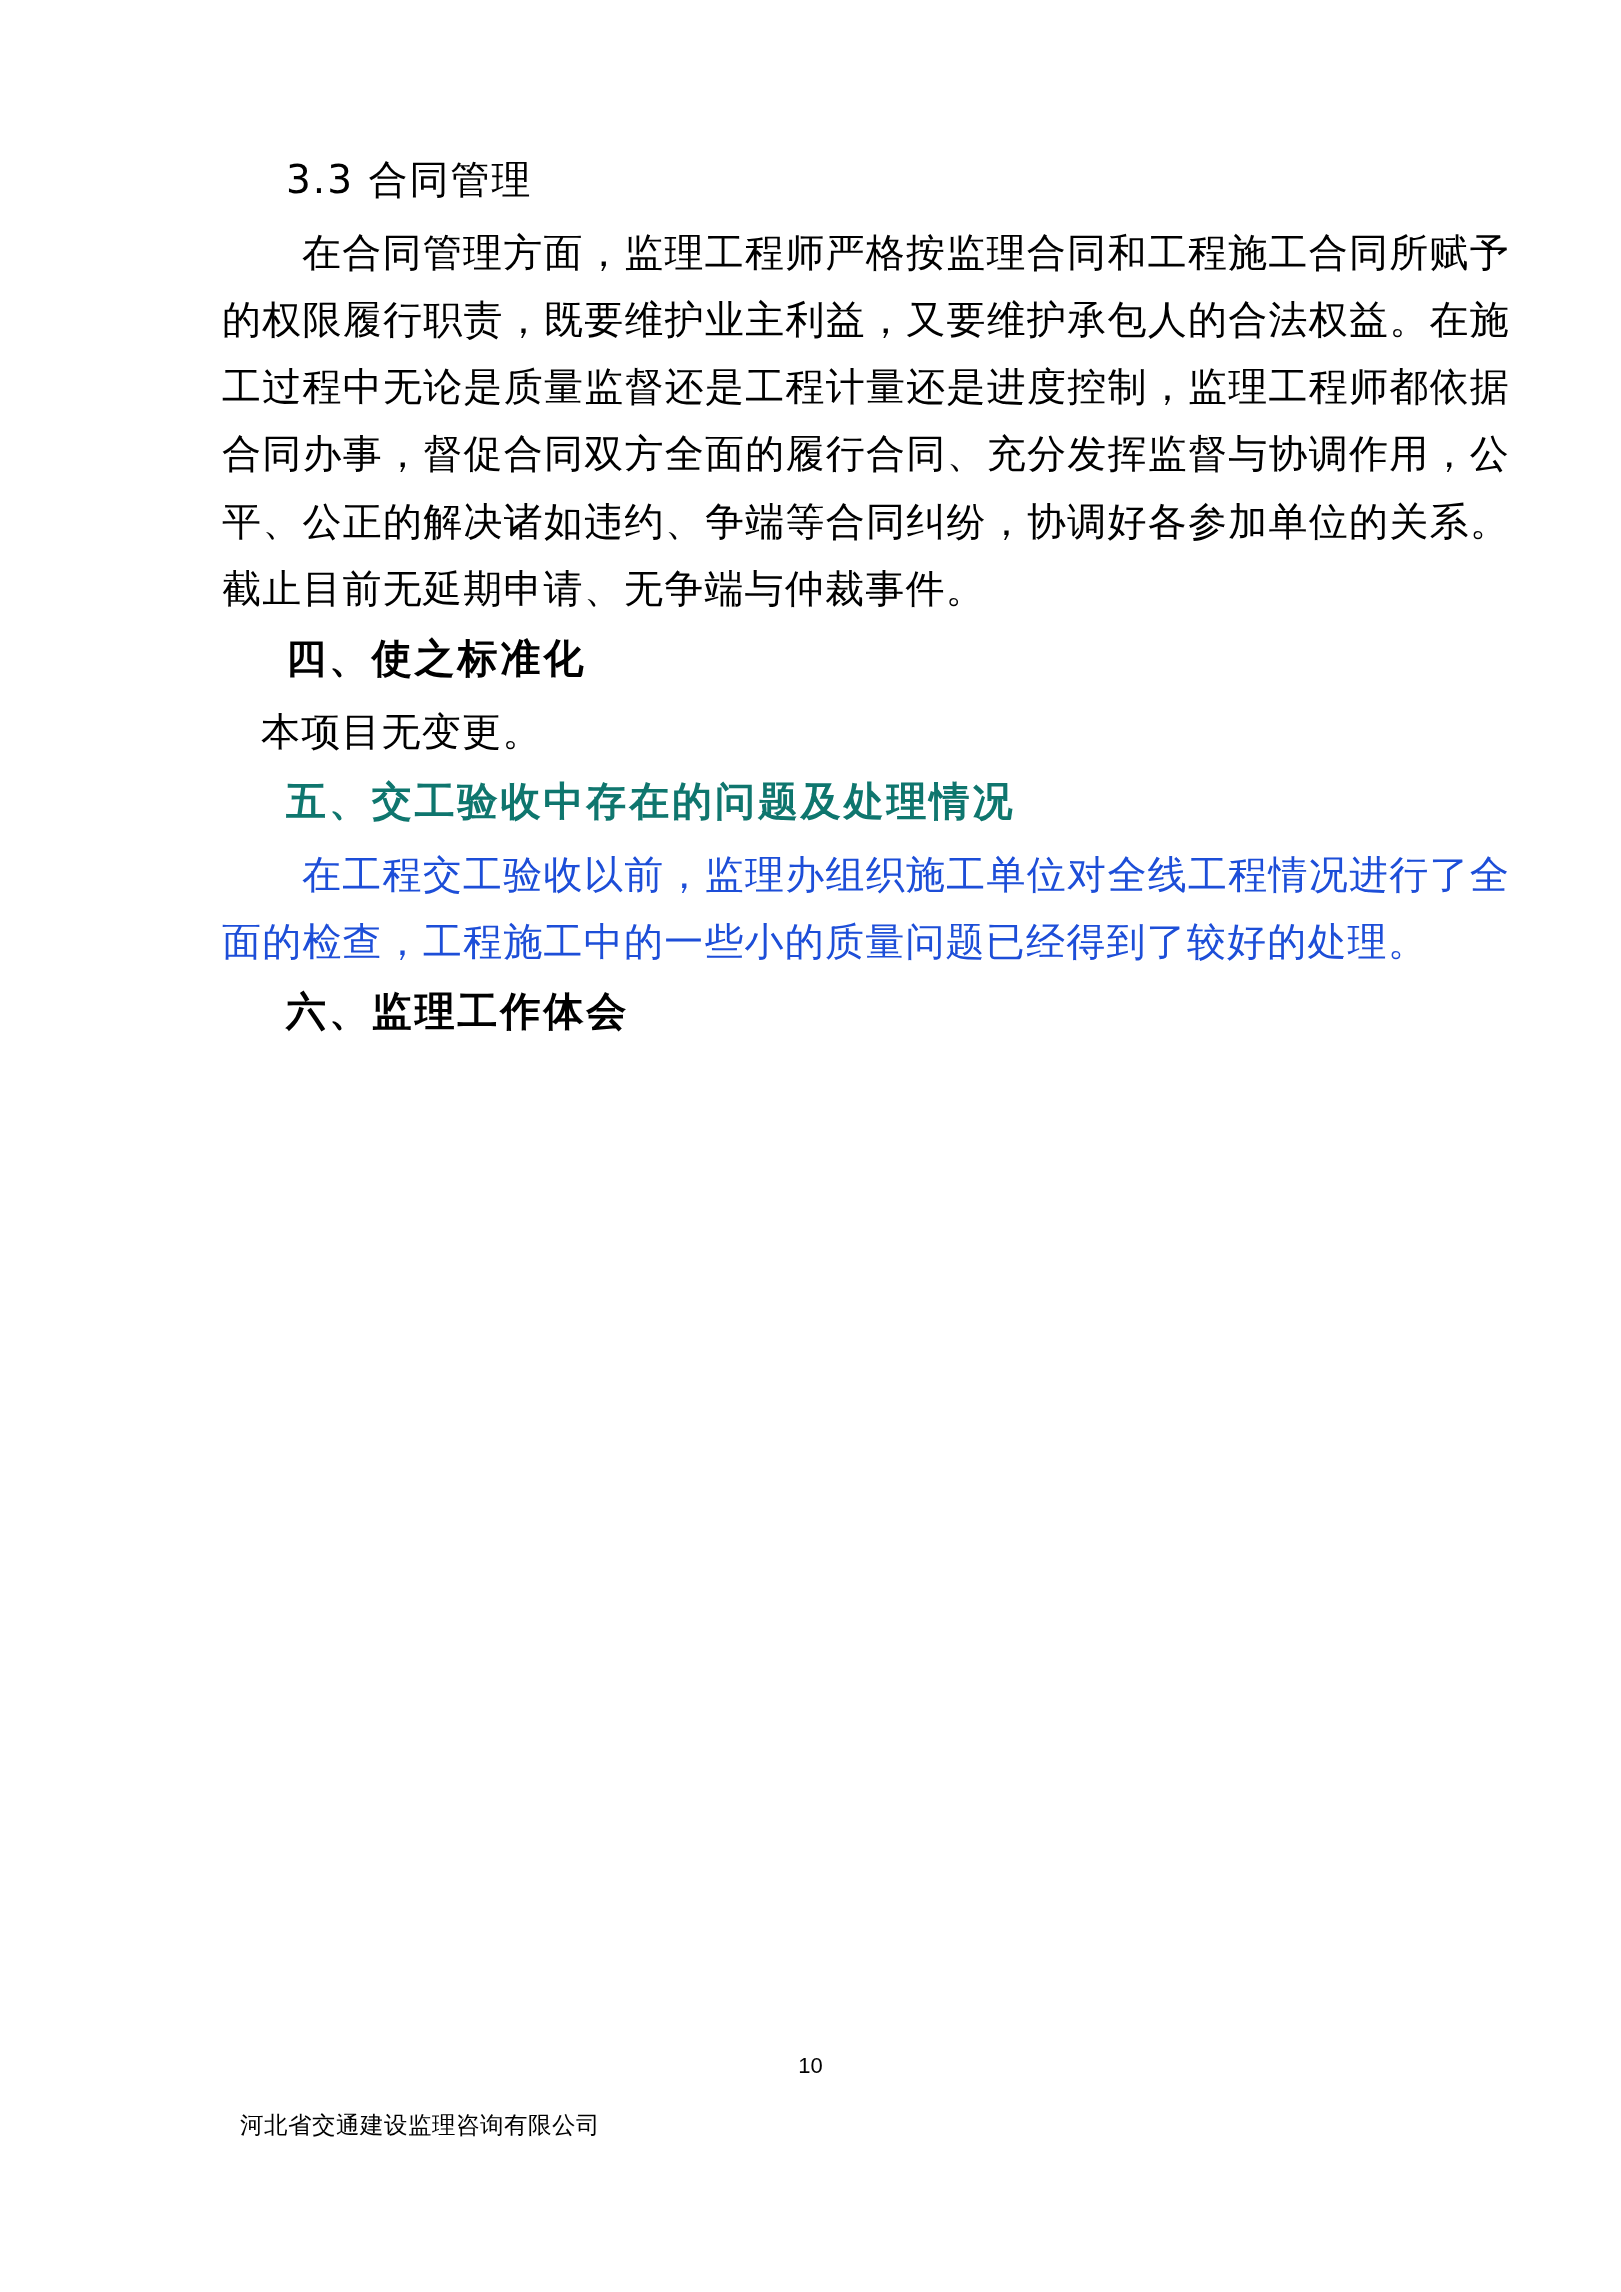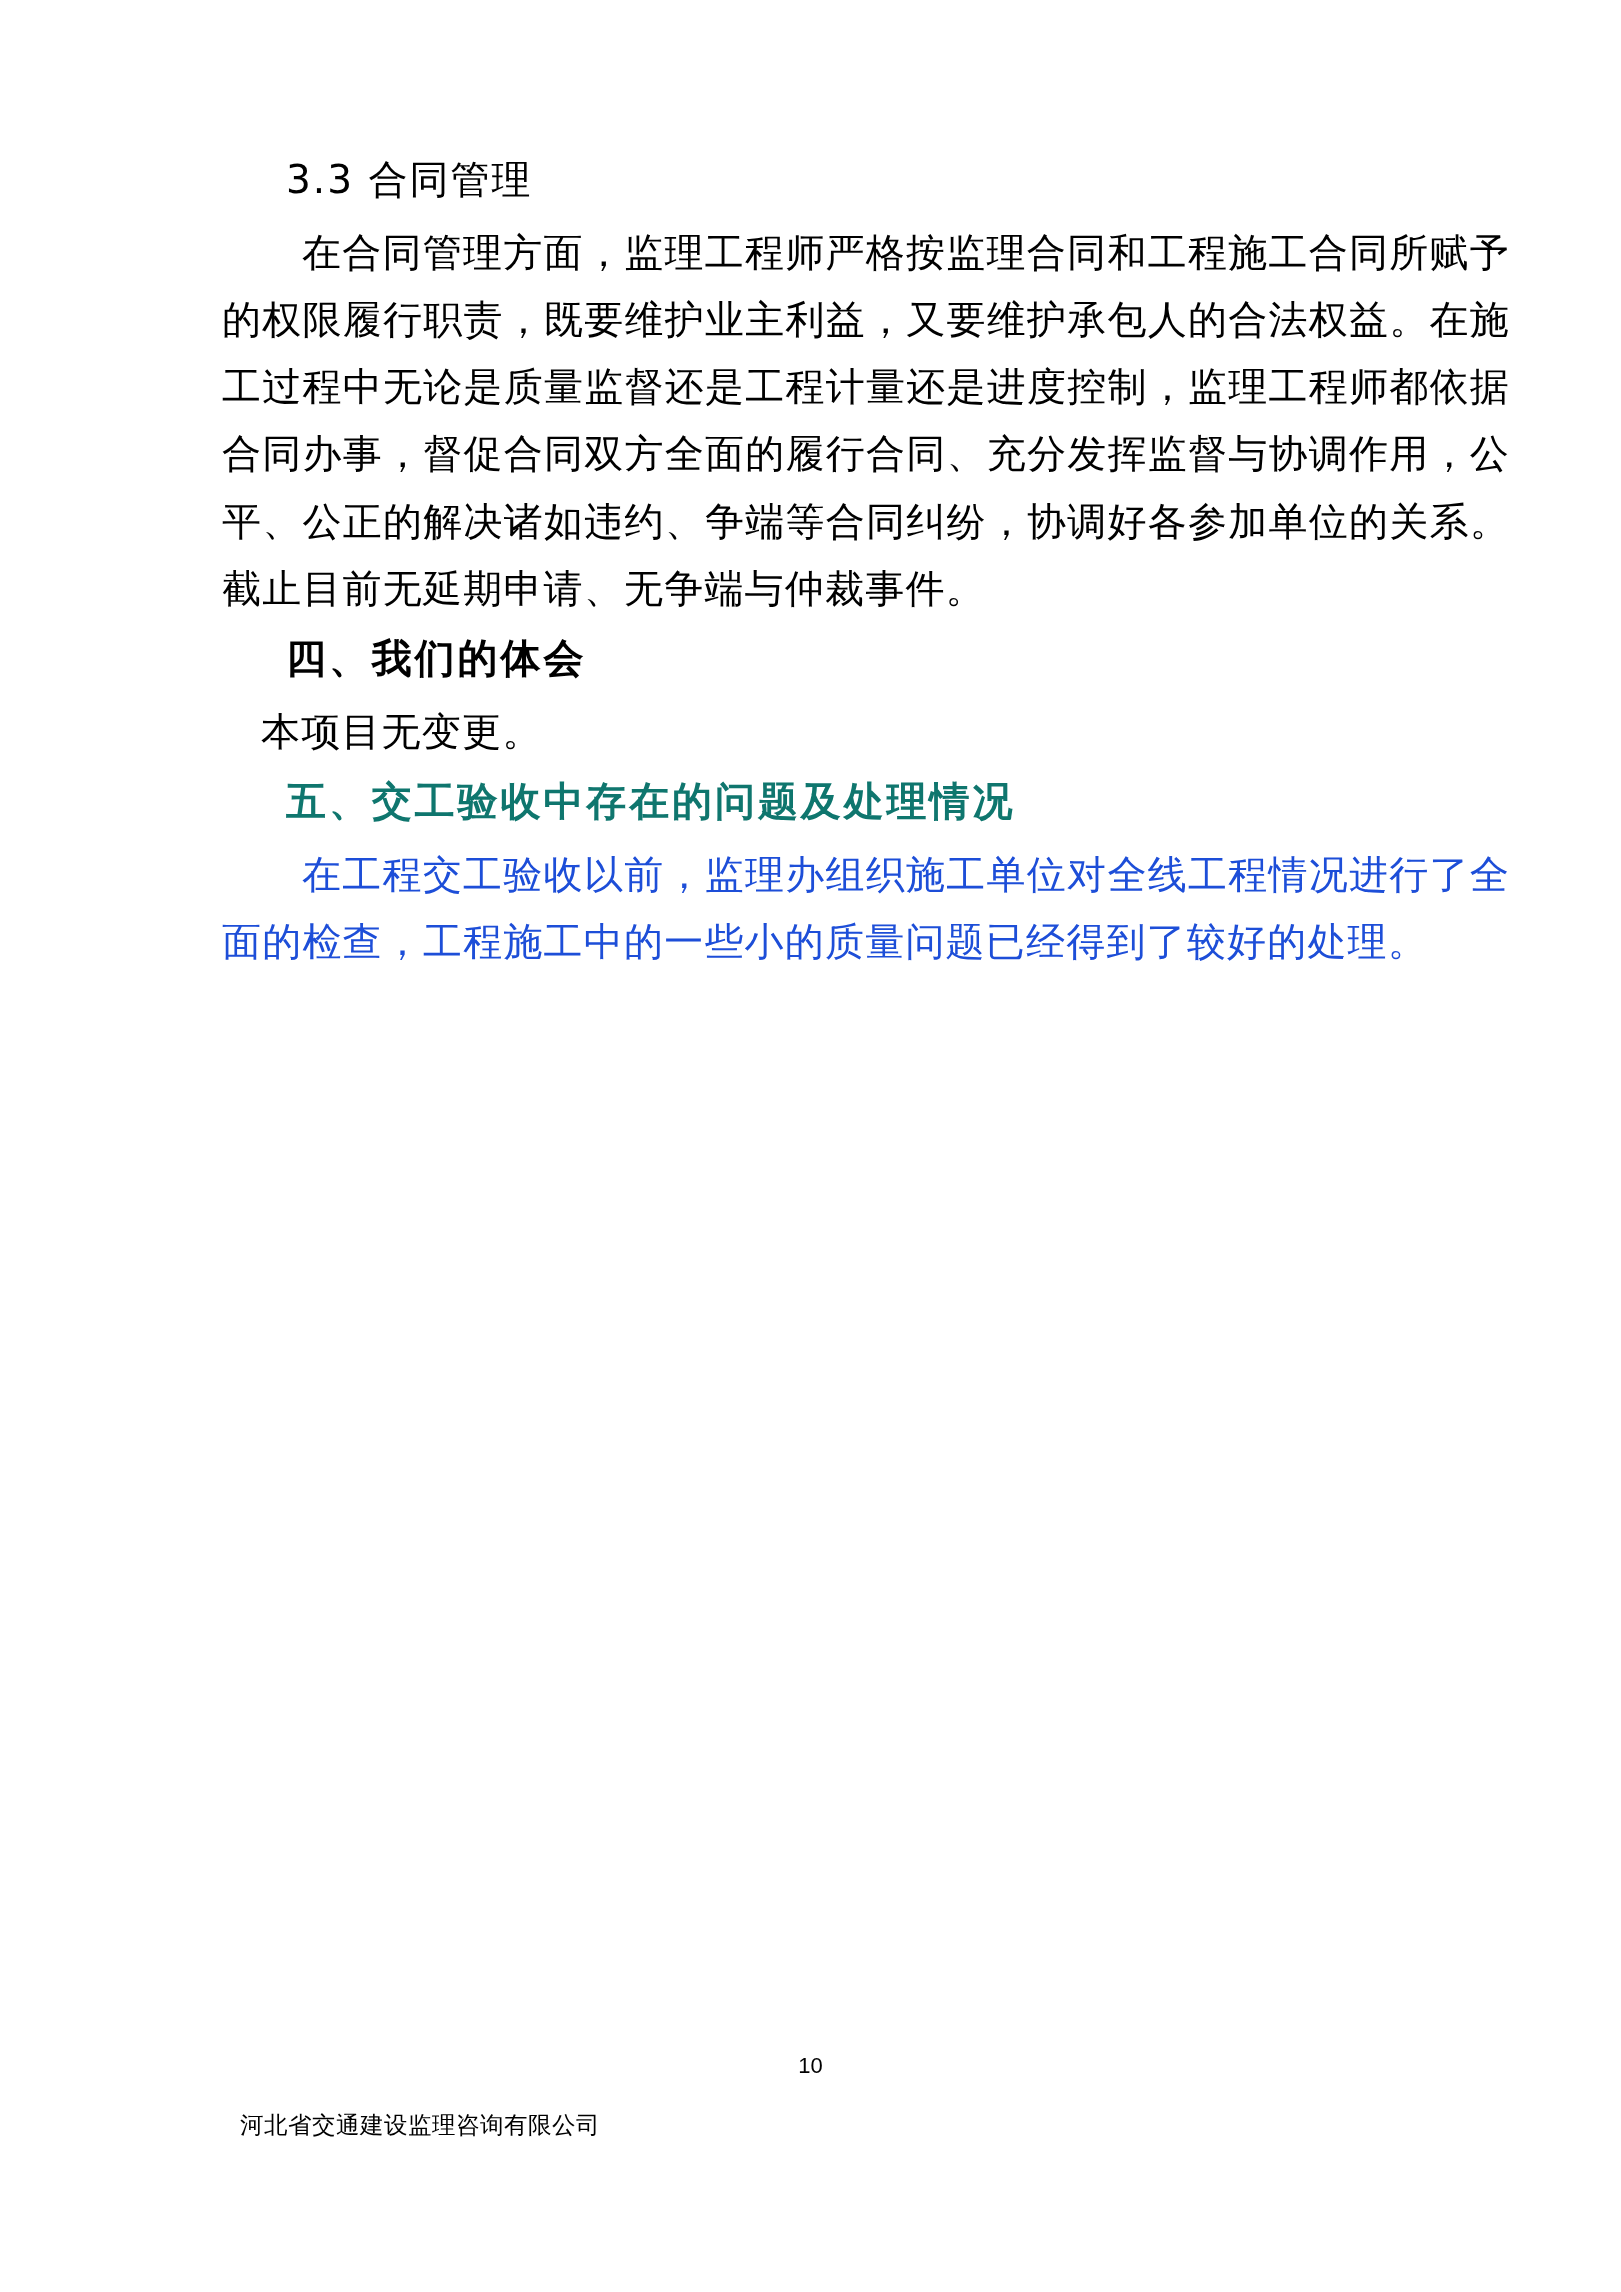--- a/index.html
+++ b/index.html
@@ -90,28 +90,29 @@
 </head>
 <body>
 
 <div class="page">
   <div class="doc-body">
 
     <div class="heading heading-indent subsec-3-3">3.3 合同管理</div>
 
     <div class="para para-sans">在合同管理方面，监理工程师严格按监理合同和工程施工合同所赋予的权限履行职责，既要维护业主利益，又要维护承包人的合法权益。在施工过程中无论是质量监督还是工程计量还是进度控制，监理工程师都依据合同办事，督促合同双方全面的履行合同、充分发挥监督与协调作用，公平、公正的解决诸如违约、争端等合同纠纷，协调好各参加单位的关系。截止目前无延期申请、无争端与仲裁事件。</div>
 
-    <div class="heading heading-indent sec-heading bold-serif">四、我们的体会</div>
+    <div class="heading heading-indent sec-heading bold-serif">四、使之标准化</div>
 
     <div class="para para-small-indent">本项目无变更。</div>
 
     <div class="heading heading-indent sec-heading-red">五、交工验收中存在的问题及处理情况</div>
 
     <div class="para red">在工程交工验收以前，监理办组织施工单位对全线工程情况进行了全面的检查，工程施工中的一些小的质量问题已经得到了较好的处理。</div>
 
+    <div class="heading heading-indent sec-heading bold-serif">六、监理工作体会</div>
 
 
 
   </div>
 </div>
 
 <div class="page-number">10</div>
 
 <div class="footer-note">河北省交通建设监理咨询有限公司</div>
 

